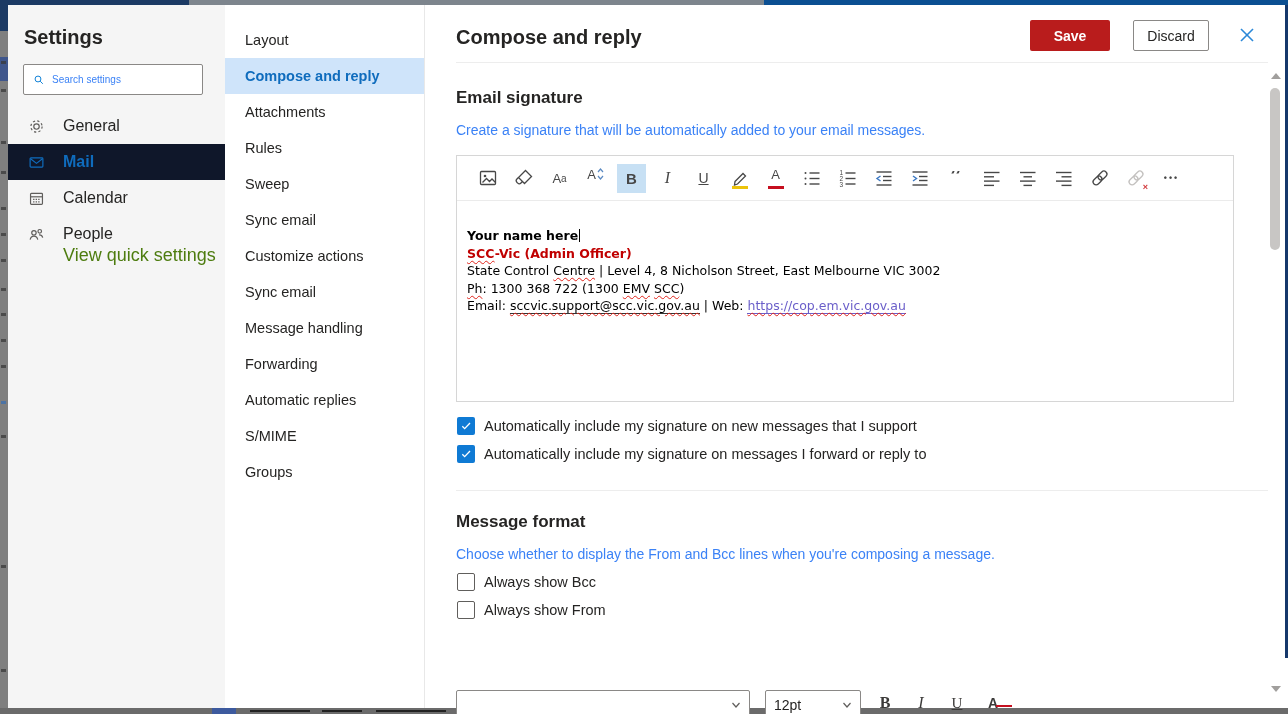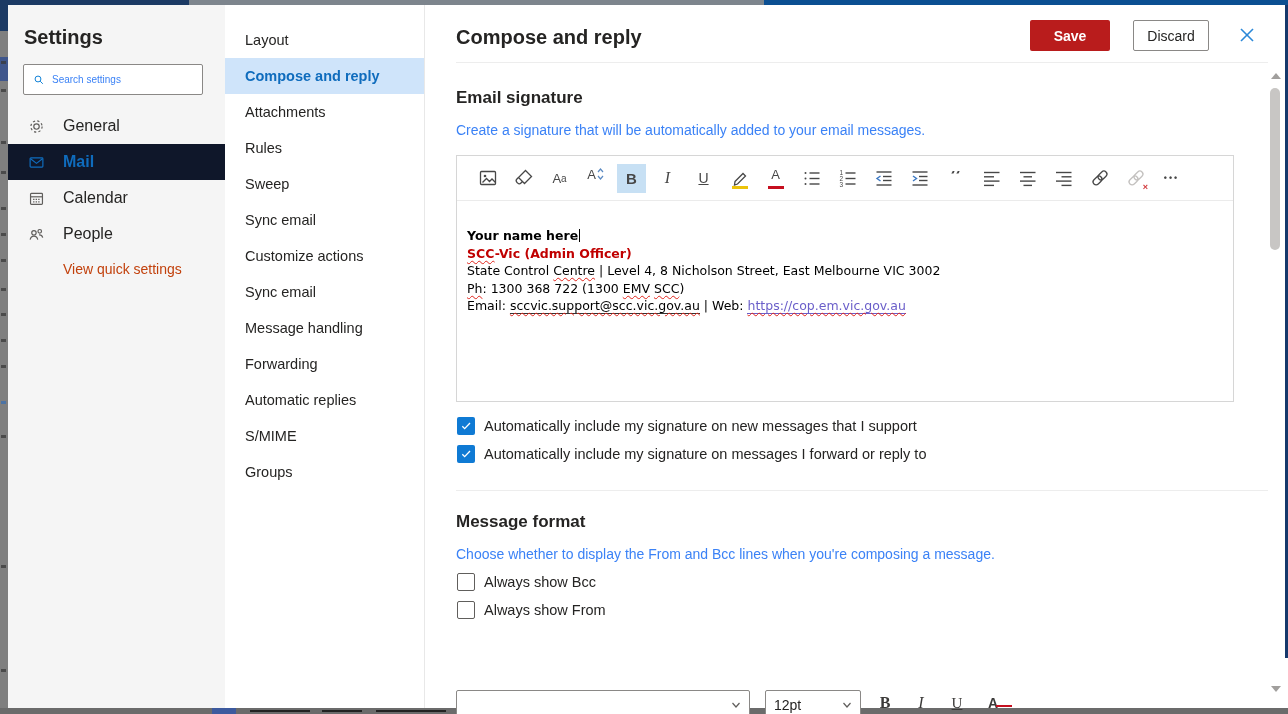--- a/index.html
+++ b/index.html
@@ -28,21 +28,21 @@
   .searchbox { position:absolute; left:15px; top:59px; width:180px; height:31px;
                background:#fff; border:1px solid #8a8886; border-radius:2px;
                display:flex; align-items:center; padding-left:10px; }
   .searchbox .ph { color:#3b82f6; font-size:10px; margin-left:8px; }
   .sb-row { position:absolute; left:0; width:217px; height:36px;
             display:flex; align-items:center; padding-left:20px; cursor:pointer; }
   .sb-row .ic { width:17px; height:17px; display:flex; align-items:center; justify-content:center; }
   .sb-row .lbl { margin-left:18px; font-size:16px; }
   .sb-row.sel { background:#0f172a; }
   .sb-row.sel .lbl { color:#0f6cbd; font-weight:600; }
-  .quick-link { position:absolute; left:55px; top:256px; font-size:14px; color:#c2410c; cursor:pointer; }
+  .quick-link { position:absolute; left:55px; top:240px; font-size:18px; color:#4d7c0f; cursor:pointer; }
 
   
   .navcol { left:225px; top:5px; width:200px; height:703px; background:#fff; border-right:1px solid #e8e8e8; }
   .nav-row { position:absolute; left:0; width:199px; height:36px; display:flex; align-items:center;
              padding-left:20px; font-size:14.5px; cursor:pointer; }
   .nav-row.sel { background:#cfe4fa; color:#0f6cbd; font-weight:600; }
 
   
   .main { left:425px; top:5px; width:860px; height:703px; background:#fff; }
   .pg-title { position:absolute; left:31px; top:21px; font-size:20px; font-weight:600; }

